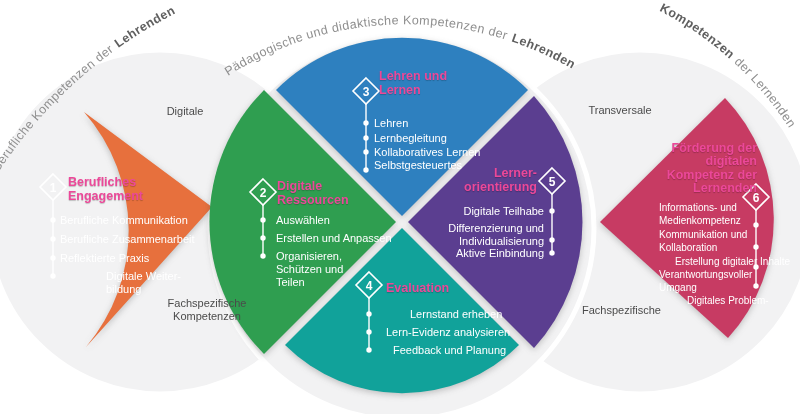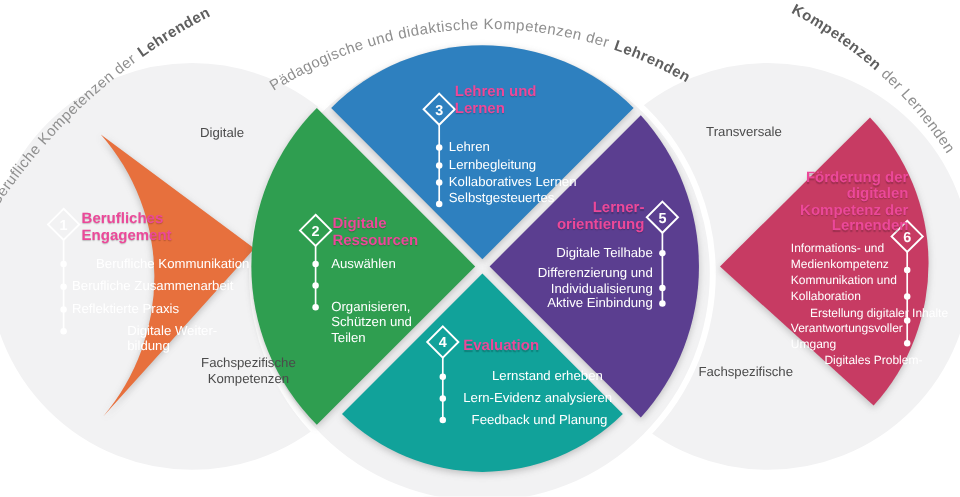--- a/index.html
+++ b/index.html
@@ -112,29 +112,30 @@
   </svg>
 
   <div class="gray center" style="left:152px;top:105px;width:66px;">Digitale</div>
   <div class="gray center" style="left:583px;top:104px;width:74px;">Transversale</div>
   <div class="gray center" style="left:157px;top:297px;width:100px;">Fachspezifische
 Kompetenzen</div>
   <div class="gray" style="left:582px;top:304px;">Fachspezifische</div>
 
   <div class="title" style="left:68px;top:176px;">Berufliches
 Engagement</div>
-  <div class="item" style="left:60px;top:214px;margin-left:20px;">Berufliche Kommunikation</div>
+  <div class="item" style="left:60px;top:214px;">Berufliche Kommunikation</div>
   <div class="item" style="left:60px;top:233px;">Berufliche Zusammenarbeit</div>
   <div class="item" style="left:60px;top:252px;">Reflektierte Praxis</div>
   <div class="item" style="left:60px;top:270px;margin-left:46px;">Digitale Weiter-
 bildung</div>
 
   <div class="title" style="left:277px;top:180px;">Digitale
 Ressourcen</div>
   <div class="item" style="left:276px;top:214px;">Auswählen</div>
+  <div class="item" style="left:276px;top:232px;">Erstellen und Anpassen</div>
   <div class="item" style="left:276px;top:250px;">Organisieren,
 Schützen und
 Teilen</div>
 
   <div class="title" style="left:379px;top:70px;">Lehren und
 Lernen</div>
   <div class="item" style="left:374px;top:117px;">Lehren</div>
   <div class="item" style="left:374px;top:132px;">Lernbegleitung</div>
   <div class="item" style="left:374px;top:146px;">Kollaboratives Lernen</div>
   <div class="item" style="left:374px;top:159px;">Selbstgesteuertes</div>

